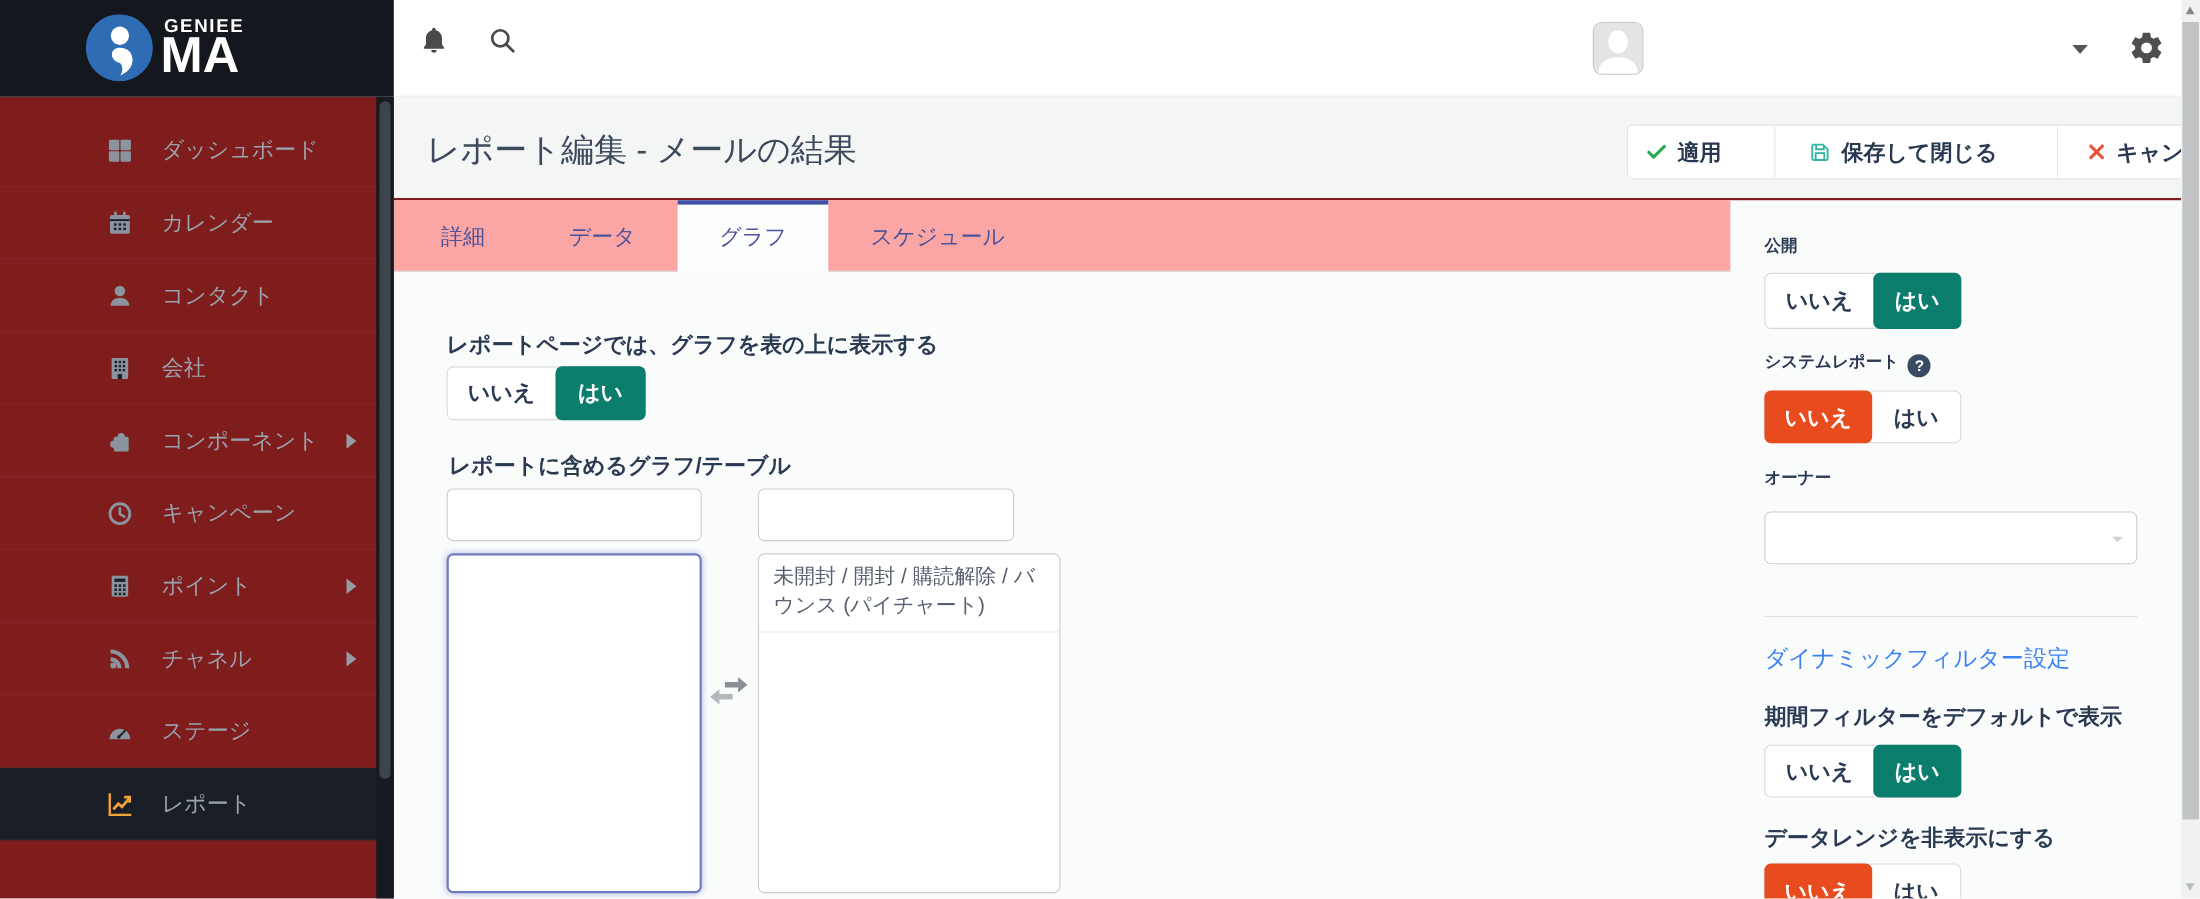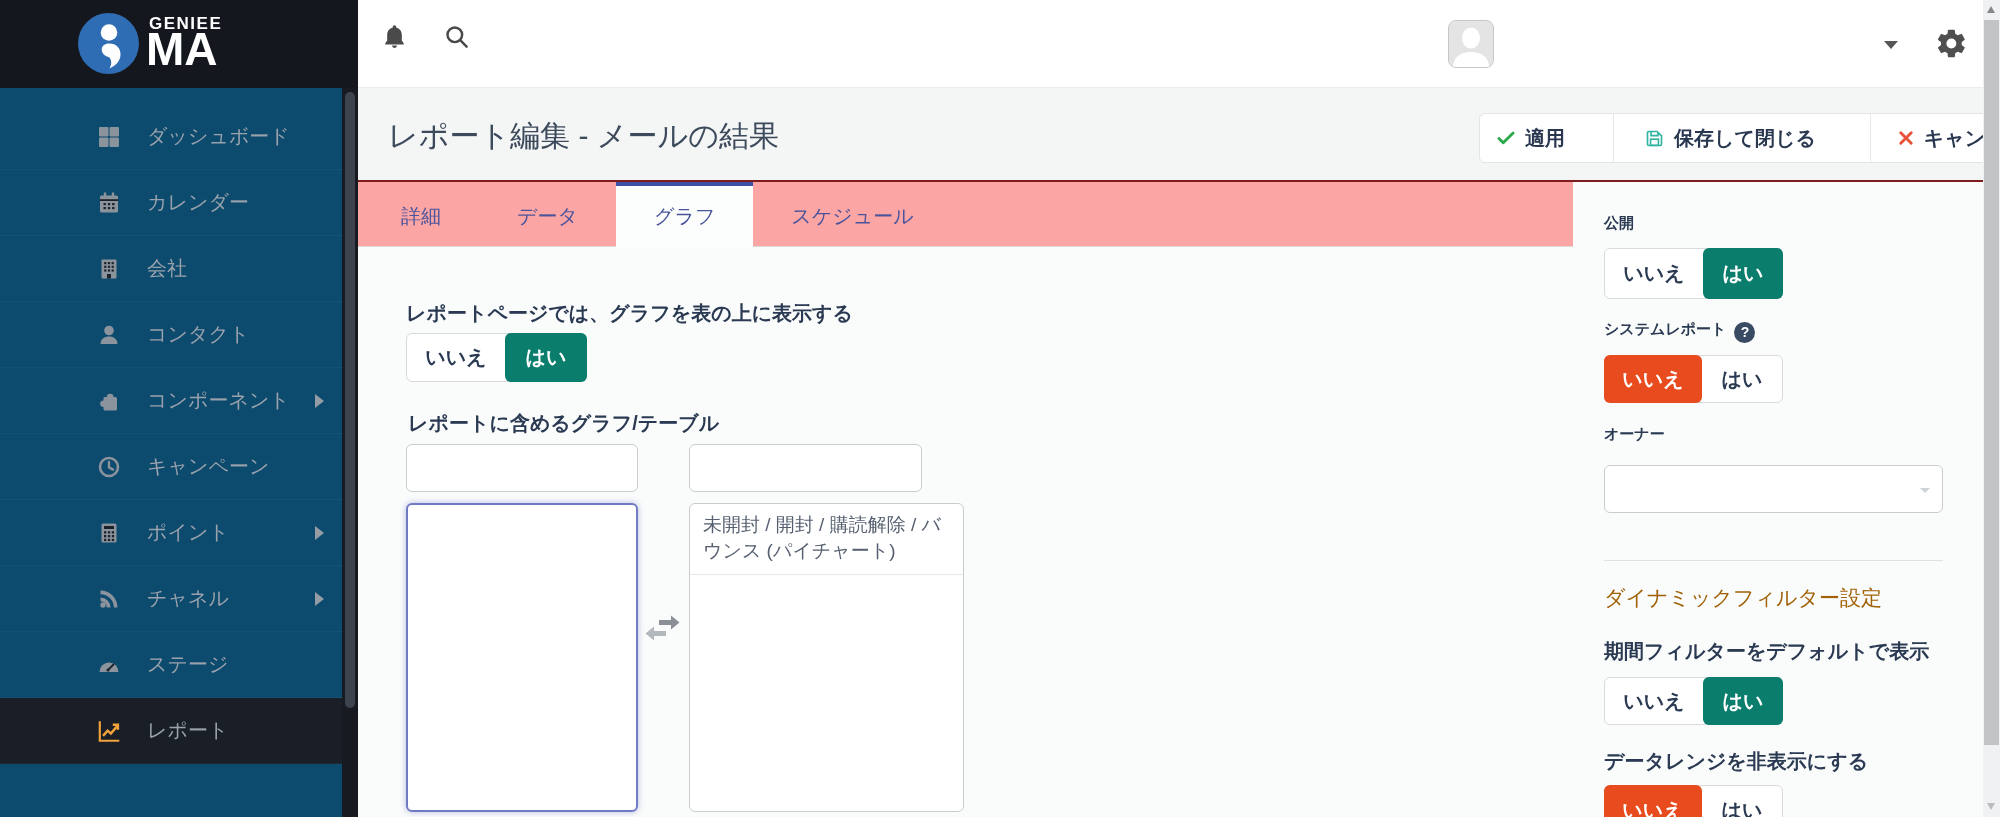--- a/index.html
+++ b/index.html
@@ -14,21 +14,21 @@
   .logo-top { position:absolute; left:149px; top:14px; font-size:17px; font-weight:bold; letter-spacing:1.5px; color:#ffffff; }
   .logo-main { position:absolute; left:146px; top:26px; font-size:46px; font-weight:bold; color:#ffffff; line-height:1; }
   .tb-icon { position:absolute; cursor:pointer; }
   .bell { left:381px; top:22px; }
   .search { left:443px; top:23px; }
   .avatar { position:absolute; left:1448px; top:20px; width:46px; height:48px; border:1px solid #c6c6c6; border-radius:8px; background:#e9e9e9; overflow:hidden; }
   .caret-down { position:absolute; left:1884px; top:41px; width:0; height:0; border-left:7px solid transparent; border-right:7px solid transparent; border-top:8px solid #565656; }
   .gear { left:1935px; top:27px; }
 
   
-  .sidebar { position:absolute; left:0; top:88px; width:358px; height:729px; background:#0c4a6e; padding-top:16px; overflow:hidden; z-index:5; }
+  .sidebar { position:absolute; left:0; top:88px; width:358px; height:729px; background:#7f1d1d; padding-top:16px; overflow:hidden; z-index:5; }
   .side-item { position:relative; height:66px; display:flex; align-items:center; padding-left:95px; color:#9aa2ac; font-size:20px; border-bottom:1px solid rgba(255,255,255,0.045); cursor:pointer; }
   .side-item .s-ico { width:28px; height:26px; margin-right:24px; color:#8b939d; flex:0 0 28px; display:flex; align-items:center; justify-content:center; }
   .side-item.active { background:#1a1f27; }
   .side-item.active .s-ico { color:#f2a33c; }
   .side-chev { position:absolute; right:32px; top:50%; margin-top:-8px; color:#969ca6; }
   .sb-track { position:absolute; left:342px; top:88px; width:16px; height:729px; background:#171a20; z-index:6; }
   .sb-thumb { position:absolute; left:3px; top:4px; width:10px; height:616px; background:#3e444d; border-radius:5px; }
 
   
   .main { position:absolute; left:358px; top:88px; width:1625px; height:729px; background:#fafbfb; overflow:hidden; }
@@ -62,21 +62,21 @@
   .filter-input { position:absolute; height:48px; background:#ffffff; border:1px solid #c9cdd1; border-radius:6px; font-size:19px; color:#2b3a53; padding:0 12px; outline:none; }
   .listbox { position:absolute; background:#ffffff; border-radius:6px; overflow:hidden; }
   .listbox.focused { border:2px solid #717bc4; box-shadow:0 0 6px rgba(101,112,199,0.45); }
   .listbox.plain { border:1px solid #c9cdd1; }
   .list-item { padding:8px 13px 10px 13px; font-size:19px; line-height:1.38; color:#566070; border-bottom:1px solid #e8e8e8; cursor:pointer; }
   .transfer { position:absolute; left:287px; top:525px; }
 
   
   .panel-el { position:absolute; }
   .p-label { font-size:15px; font-weight:bold; color:#2b3a53; white-space:nowrap; }
-  .p-heading { font-size:21px; color:#a16207; white-space:nowrap; }
+  .p-heading { font-size:21px; color:#3b82f6; white-space:nowrap; }
   .qmark { width:21px; height:21px; border-radius:50%; background:#394a63; color:#ffffff; font-size:14px; font-weight:bold; display:inline-flex; align-items:center; justify-content:center; margin-left:8px; vertical-align:-3px; cursor:pointer; }
   .owner-select { position:absolute; width:339px; height:48px; background:#ffffff; border:1px solid #c9cdd1; border-radius:6px; cursor:pointer; }
   .owner-caret { position:absolute; right:12px; top:22px; width:0; height:0; border-left:5px solid transparent; border-right:5px solid transparent; border-top:5px solid #cfd2d6; }
   .divider { position:absolute; width:339px; border-top:1px solid #dfe0e2; }
 
   
   .pg-scroll { position:absolute; left:1983px; top:0; width:17px; height:817px; background:#f0f1f3; z-index:40; }
   .pg-up { position:absolute; left:4px; top:6px; width:0; height:0; border-left:4.5px solid transparent; border-right:4.5px solid transparent; border-bottom:7px solid #878787; }
   .pg-thumb { position:absolute; left:1px; top:20px; width:15px; height:725px; background:#c1c3c5; }
   .pg-down { position:absolute; left:4px; top:803px; width:0; height:0; border-left:4.5px solid transparent; border-right:4.5px solid transparent; border-top:7px solid #b9bcbe; }
@@ -152,20 +152,32 @@
               <rect x="6.5" y="12" width="2.4" height="2.2"></rect>
               <rect x="10.8" y="12" width="2.4" height="2.2"></rect>
               <rect x="15.1" y="12" width="2.4" height="2.2"></rect>
               <rect x="6.5" y="16" width="2.4" height="2.2"></rect>
               <rect x="10.8" y="16" width="2.4" height="2.2"></rect>
               <rect x="15.1" y="16" width="2.4" height="2.2"></rect>
             </g>
           </svg>
         </span>
       <span>カレンダー</span>
+    </div>
+
+    <div class="side-item">
+      <span class="s-ico">
+          <svg width="24" height="24" viewBox="0 0 24 24">
+            <g fill="currentColor">
+              <circle cx="12" cy="7.5" r="4.8"></circle>
+              <path d="M3.5 21 c0-4.8 3.8-7.4 8.5-7.4 s8.5 2.6 8.5 7.4 z"></path>
+            </g>
+          </svg>
+        </span>
+      <span>コンタクト</span>
     </div>
 
     <div class="side-item">
       <span class="s-ico">
           <svg width="24" height="24" viewBox="0 0 24 24">
             <rect x="4.5" y="2.5" width="15" height="19" rx="1" fill="currentColor"></rect>
             <g fill="#1d222a">
               <rect x="7.2" y="5" width="2.2" height="2.2"></rect>
               <rect x="10.9" y="5" width="2.2" height="2.2"></rect>
               <rect x="14.6" y="5" width="2.2" height="2.2"></rect>
@@ -173,32 +185,20 @@
               <rect x="10.9" y="8.7" width="2.2" height="2.2"></rect>
               <rect x="14.6" y="8.7" width="2.2" height="2.2"></rect>
               <rect x="7.2" y="12.4" width="2.2" height="2.2"></rect>
               <rect x="10.9" y="12.4" width="2.2" height="2.2"></rect>
               <rect x="14.6" y="12.4" width="2.2" height="2.2"></rect>
               <rect x="10" y="17" width="4" height="4.5"></rect>
             </g>
           </svg>
         </span>
       <span>会社</span>
-    </div>
-
-    <div class="side-item">
-      <span class="s-ico">
-          <svg width="24" height="24" viewBox="0 0 24 24">
-            <g fill="currentColor">
-              <circle cx="12" cy="7.5" r="4.8"></circle>
-              <path d="M3.5 21 c0-4.8 3.8-7.4 8.5-7.4 s8.5 2.6 8.5 7.4 z"></path>
-            </g>
-          </svg>
-        </span>
-      <span>コンタクト</span>
     </div>
 
 
     <div class="side-item">
       <span class="s-ico">
           <svg width="24" height="24" viewBox="0 0 24 24">
             <g fill="currentColor">
               <rect x="6.5" y="8" width="13.5" height="13.5" rx="1.5"></rect>
               <circle cx="13.2" cy="8" r="3.3"></circle>
               <circle cx="6.5" cy="14.8" r="3.3"></circle>

